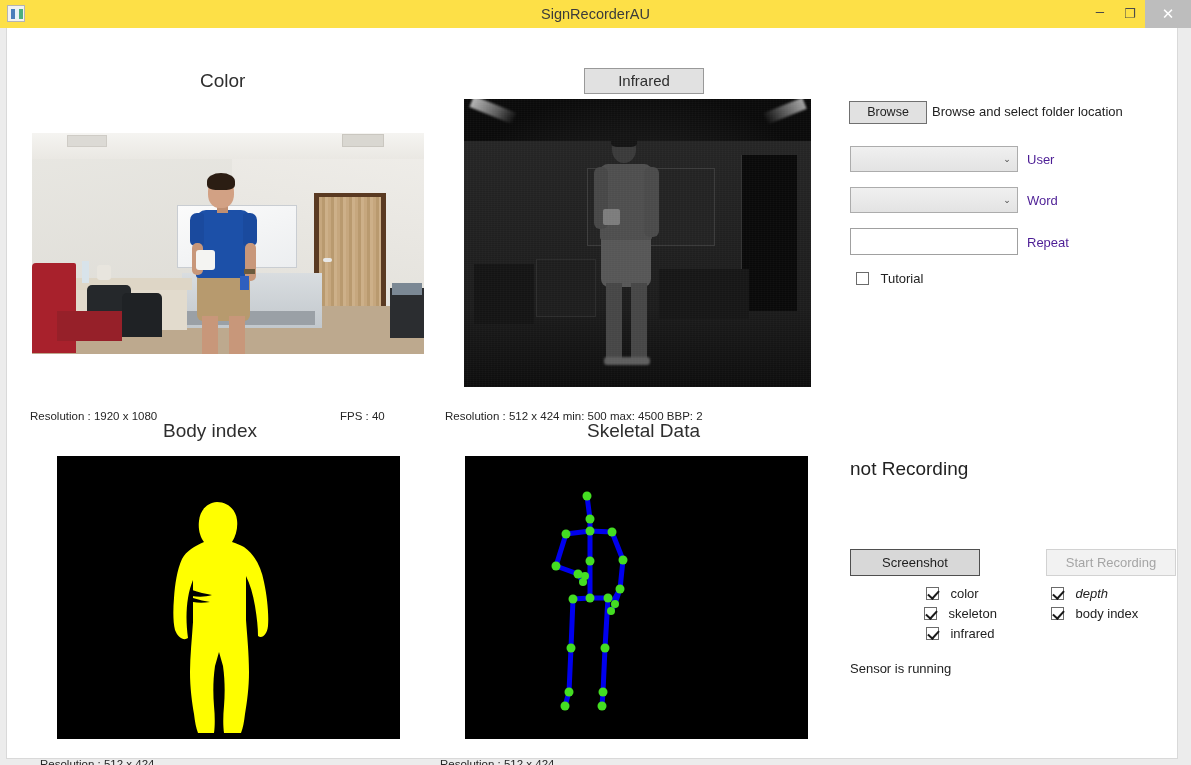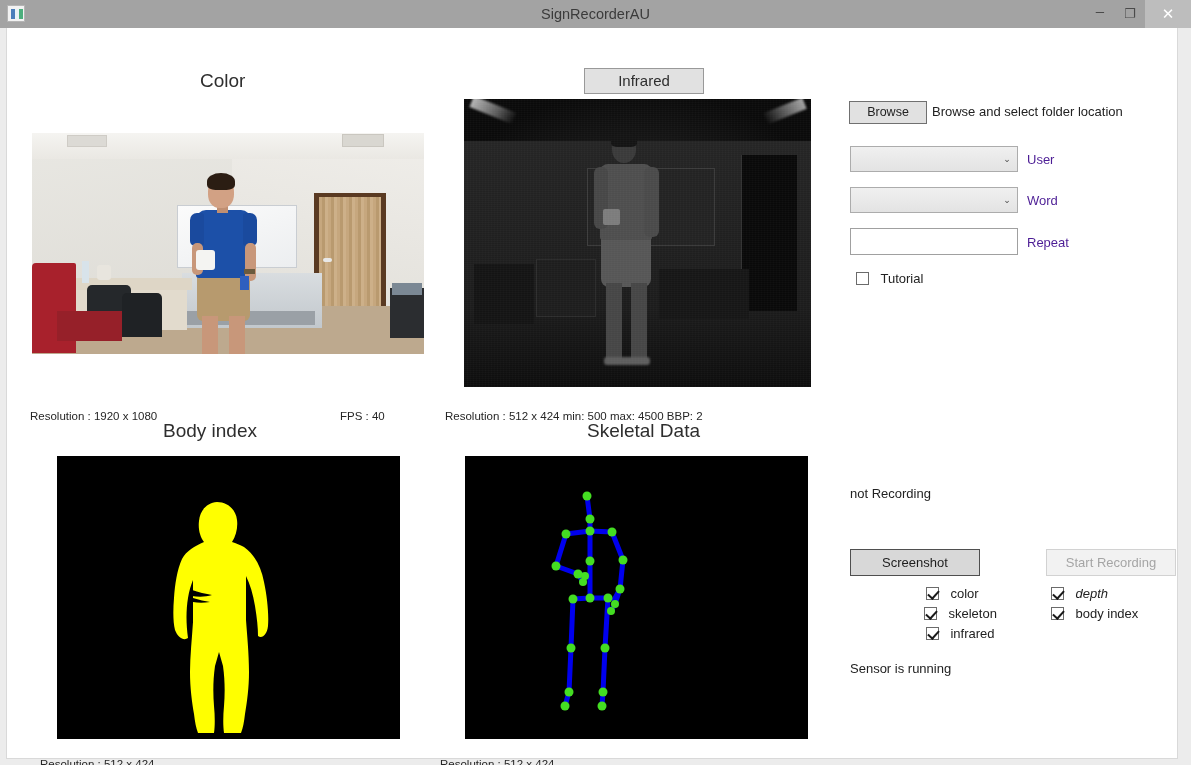--- a/index.html
+++ b/index.html
@@ -16,21 +16,21 @@
     position: absolute;
     left: 0; top: 0;
     width: 1191px; height: 765px;
     background: #ececec;
   }
 
   #titlebar {
     position: absolute;
     left: 0; top: 0;
     width: 1191px; height: 28px;
-    background: #a3a3a3;
+    background: #fde047;
   }
   #app-icon {
     position: absolute;
     left: 7px; top: 5px;
     width: 18px; height: 17px;
     background: #f2f2f2;
     border: 1px solid #b4b4b4;
   }
   #app-icon .sq {
     position: absolute;
@@ -331,21 +331,21 @@
   }
   .cbx-label {
     display: inline-block;
     margin-left: 7px;
     font-size: 13px; color: #222;
     vertical-align: middle;
     white-space: nowrap;
     text-align: center;
   }
 
-  #txt-recording-status { position: absolute; left: 843px; top: 430px; font-size: 13px; color: #222; margin-top: 28px; }
+  #txt-recording-status { position: absolute; left: 843px; top: 430px; font-size: 19px; color: #222; }
   #txt-sensor-status    { position: absolute; left: 843px; top: 633px; font-size: 13px; color: #222; }
 
   #btn-screenshot {
     position: absolute;
     left: 843px; top: 521px;
     width: 130px; height: 27px;
     background: #d8d8d8;
     border: 1px solid #4f4f4f;
     font-size: 13px; color: #1d1d1d;
     text-align: center; line-height: 25px;

